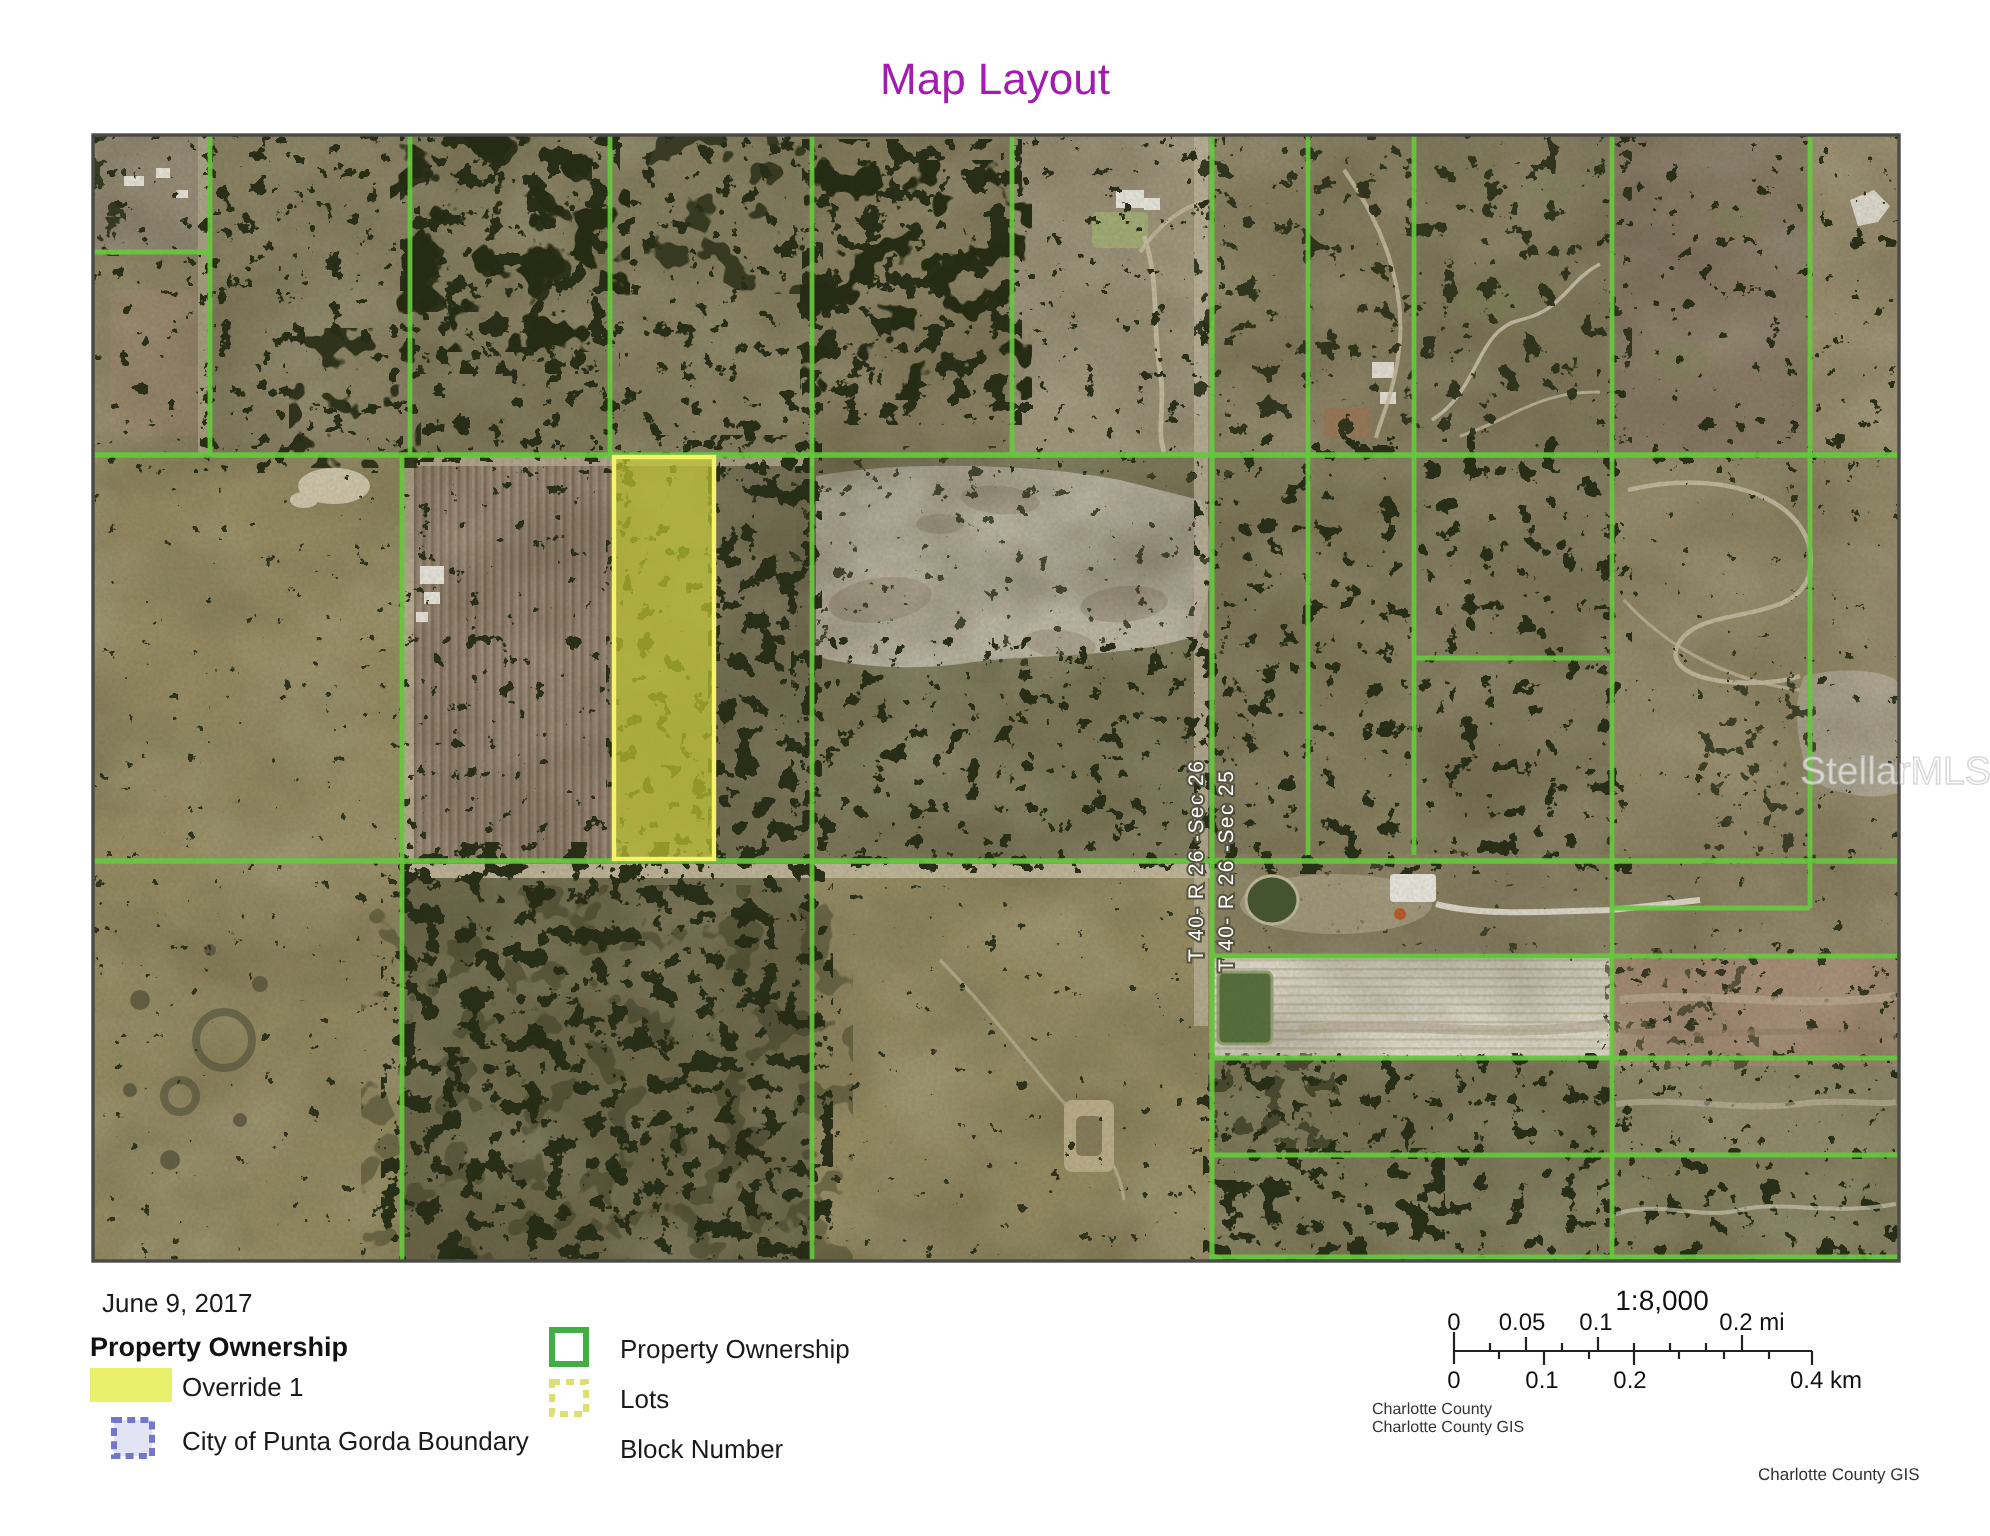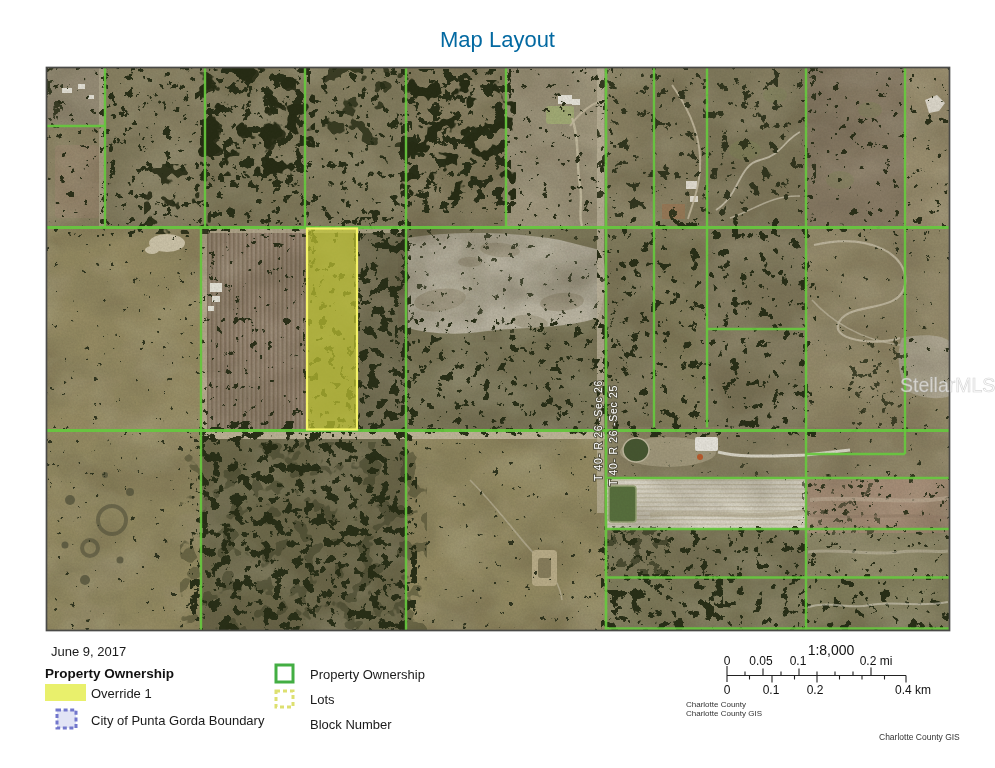--- a/index.html
+++ b/index.html
@@ -2,21 +2,21 @@
 <html><head>
 <meta charset="utf-8">
 <style>
   html,body{margin:0;padding:0;background:#ffffff;width:995px;height:768px;overflow:hidden;}
   body{font-family:"Liberation Sans", sans-serif;}
   .abs{position:absolute;}
 </style>
 </head>
 <body>
 
-<div class="abs" style="left:0;top:27px;width:995px;text-align:center;font-size:22px;color:#0369a1;">Map Layout</div>
+<div class="abs" style="left:0;top:27px;width:995px;text-align:center;font-size:22px;color:#a21caf;">Map Layout</div>
 
 <svg class="abs" style="left:0;top:0;" width="995" height="768" viewBox="0 0 995 768">
 <defs>
   <clipPath id="mapclip">
         <rect x="46" y="67" width="904" height="564"></rect>
       </clipPath>
   <filter id="grain" x="-5%" y="-5%" width="110%" height="110%" color-interpolation-filters="sRGB">
     <feTurbulence type="fractalNoise" baseFrequency="0.55" numOctaves="2" seed="3"></feTurbulence>
     <feColorMatrix type="matrix" values="0 0 0 0 0.25, 0 0 0 0 0.24, 0 0 0 0 0.18, 0 0 0 0.55 0"></feColorMatrix>
   </filter>

